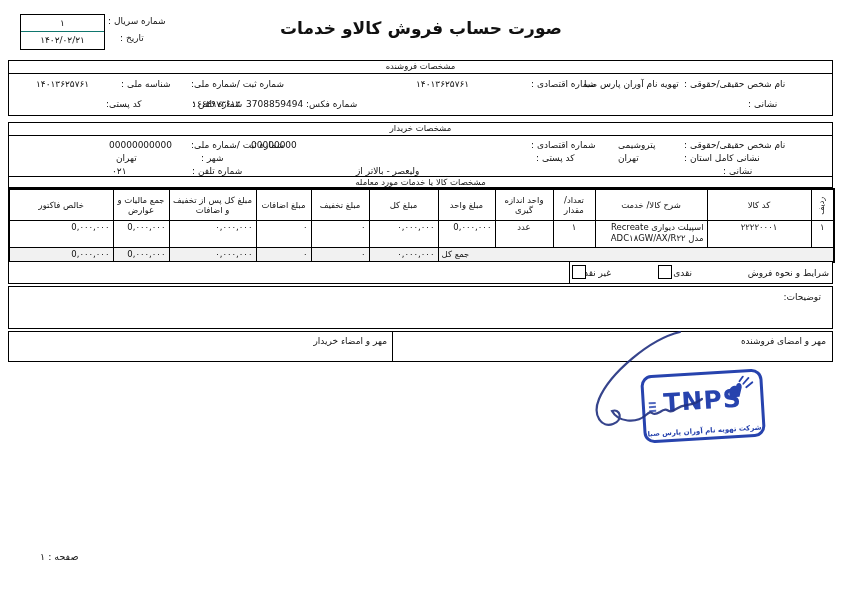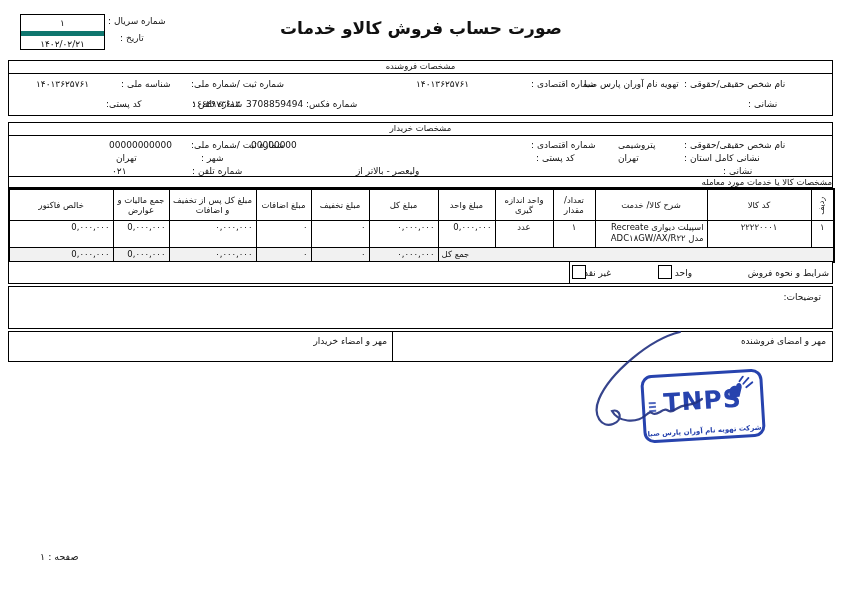--- a/index.html
+++ b/index.html
@@ -4,33 +4,33 @@
 <style>
   html,body{margin:0;padding:0;background:#fff;}
   body{width:842px;height:595px;overflow:hidden;font-family:"DejaVu Sans",sans-serif;color:#111;}
   .page{position:relative;width:842px;height:595px;background:#fff;}
   .f{position:absolute;white-space:nowrap;direction:rtl;font-size:9px;line-height:12px;color:#111;}
 
   
   .serial-wrap{position:absolute;left:20px;top:14px;width:170px;height:36px;}
   .serial-vbox{position:absolute;left:0;top:0;width:83px;height:34px;border:1.5px solid #000;}
   .serial-cell{height:16px;line-height:16px;text-align:center;font-size:9px;direction:rtl;}
-  .serial-cell.b-top{border-top:5px solid #0f766e;}
+  .serial-cell.b-top{border-top:1px solid #0f766e;}
   .slabel{position:absolute;font-size:9px;direction:rtl;white-space:nowrap;}
   .sl1{left:88px;top:2px;}
   .sl2{left:100px;top:19px;}
 
   
   .title{position:absolute;left:0;right:0;top:18px;margin:0;text-align:center;font-size:17px;font-weight:bold;direction:rtl;}
 
   
   .bar{position:absolute;left:8px;width:825px;border:1.5px solid #000;text-align:center;font-size:8.5px;direction:rtl;background:#fff;box-sizing:border-box;}
   .bar-seller{top:60px;height:27px;line-height:11px;}
   .bar-buyer{top:122px;height:31px;line-height:11px;}
-  .bar-goods{top:176px;height:12px;line-height:10px;text-align:right;}
+  .bar-goods{top:176px;height:12px;line-height:10px;}
 
   
   .ibox{position:absolute;left:8px;width:825px;border:1.5px solid #000;box-sizing:border-box;background:#fff;}
   .box-seller{top:73px;height:43px;}
   .box-buyer{top:135px;height:42px;}
 
   
   .s-natv{left:27px;top:4px;}  .s-natl{left:112px;top:4px;} .s-regl{left:182px;top:4px;}
   .s-ecov{left:407px;top:4px;} .s-ecol{left:522px;top:4px;} .s-namv{left:575px;top:4px;} .s-naml{left:675px;top:4px;}
   
@@ -195,21 +195,21 @@
         <td class="num">۰,۰۰۰,۰۰۰</td>
         <td class="num">0,۰۰۰,۰۰۰</td>
         <td class="num">0,۰۰۰,۰۰۰</td>
       </tr>
     </tbody>
   </table>
 
   <div class="terms-box">
     <div class="terms-div"></div>
     <span class="f t-lab">شرایط و نحوه فروش</span>
-    <span class="f t-cash">واحد</span>
+    <span class="f t-cash">نقدی</span>
     <span class="chk chk-cash"></span>
     <span class="f t-non">غیر نقدی</span>
     <span class="chk chk-non"></span>
   </div>
 
   <div class="notes-box">
     <span class="f n-lab">توضیحات:</span>
   </div>
 
   <div class="sign-box">

